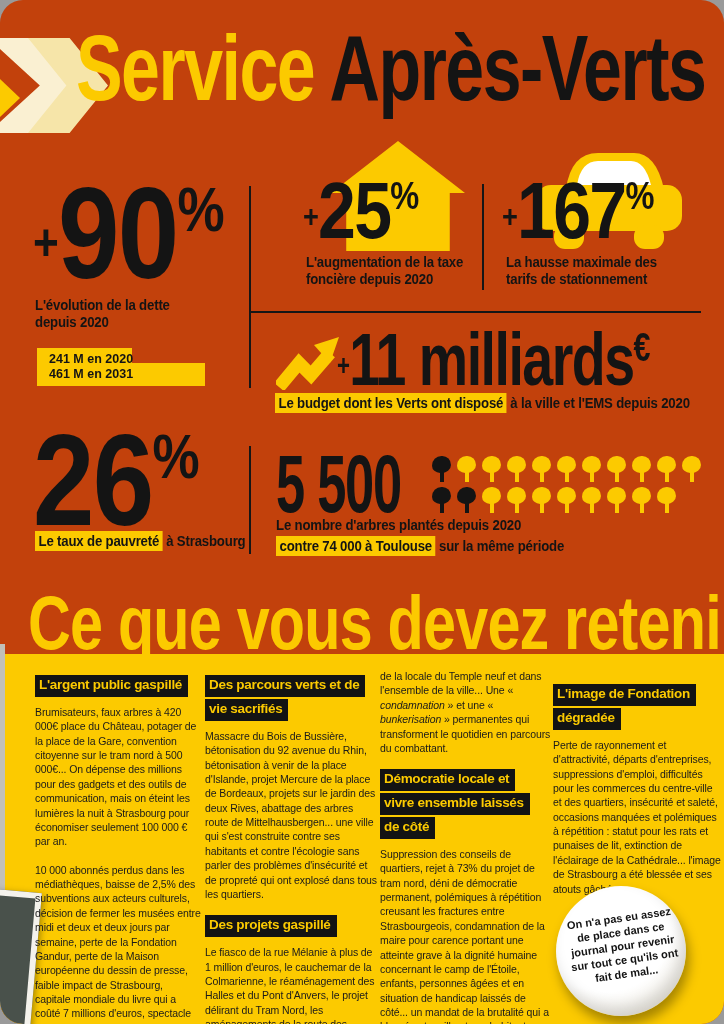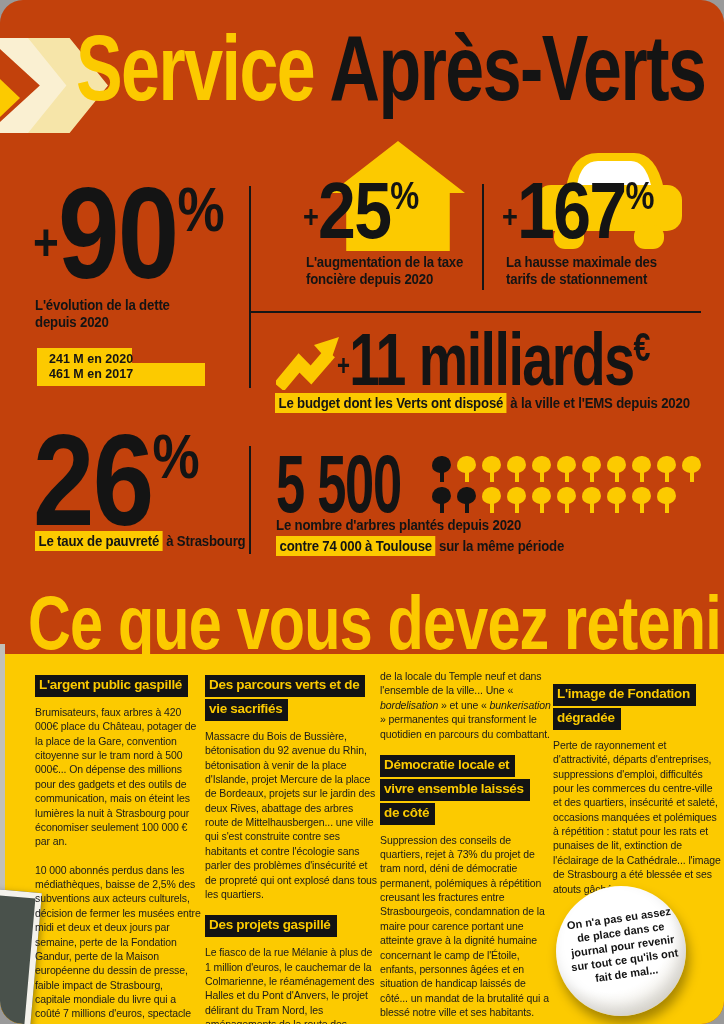--- a/index.html
+++ b/index.html
@@ -141,21 +141,21 @@
 
   <div class="cap cap-debt">L'évolution de la dette depuis 2020</div>
   <div class="cap cap-tax">L'augmentation de la taxe foncière depuis 2020</div>
   <div class="cap cap-parking">La hausse maximale des tarifs de stationnement</div>
   <div class="cap cap-budget"><span class="hl">Le budget dont les Verts ont disposé</span><span> à la ville et l'EMS depuis 2020</span></div>
   <div class="cap cap-poverty"><span class="hl">Le taux de pauvreté</span><span> à Strasbourg</span></div>
   <div class="cap cap-trees1">Le nombre d'arbres plantés depuis 2020</div>
   <div class="cap cap-trees2"><span class="hl">contre 74 000 à Toulouse</span><span> sur la même période</span></div>
 
   <div class="bar bar1" style="width: 95px;"><span>241 M en 2020</span></div>
-  <div class="bar bar2" style="width: 168px;"><span>461 M en 2017</span></div>
+  <div class="bar bar2" style="width: 168px;"><span>461 M en 2031</span></div>
 
   <div class="tree-row tree-row0"><span class="tree black"></span><span class="tree yellow"></span><span class="tree yellow"></span><span class="tree yellow"></span><span class="tree yellow"></span><span class="tree yellow"></span><span class="tree yellow"></span><span class="tree yellow"></span><span class="tree yellow"></span><span class="tree yellow"></span><span class="tree yellow"></span></div>
   <div class="tree-row tree-row1"><span class="tree black"></span><span class="tree black"></span><span class="tree yellow"></span><span class="tree yellow"></span><span class="tree yellow"></span><span class="tree yellow"></span><span class="tree yellow"></span><span class="tree yellow"></span><span class="tree yellow"></span><span class="tree yellow"></span></div>
 
   <h2 class="retain-title">Ce que vous devez retenir</h2>
   <div class="yellow-block"></div>
   <div class="page-edge"></div>
   <div class="photo-corner"></div>
 
   <div class="col col1">
@@ -166,21 +166,21 @@
 
   <div class="col col2">
     <span class="chip">Des parcours verts et de</span><br>
     <span class="chip">vie sacrifiés</span>
     <p>Massacre du Bois de Bussière, bétonisation du 92 avenue du Rhin, bétonisation à venir de la place d'Islande, projet Mercure de la place de Bordeaux, projets sur le jardin des deux Rives, abattage des arbres route de Mittelhausbergen... une ville qui s'est construite contre ses habitants et contre l'écologie sans parler des problèmes d'insécurité et de propreté qui ont explosé dans tous les quartiers.</p>
     <span class="chip">Des projets gaspillé</span>
     <p>Le fiasco de la rue Mélanie à plus de 1 million d'euros, le cauchemar de la Colmarienne, le réaménagement des Halles et du Pont d'Anvers, le projet délirant du Tram Nord, les aménagements de la route des Romains, les travaux à répétition</p>
   </div>
 
   <div class="col col3">
-    <p style="margin-top:0"><span>de la locale du Temple neuf et dans l'ensemble de la ville... Une « </span><i>bordelisation</i><span> » et une « </span><i>bunkerisation</i><span> » permanentes qui transforment le quotidien en parcours du combattant.</span></p>
+    <p style="margin-top:0"><span>de la locale du Temple neuf et dans l'ensemble de la ville... Une « </span><i>condamnation</i><span> » et une « </span><i>bunkerisation</i><span> » permanentes qui transforment le quotidien en parcours du combattant.</span></p>
     <span class="chip">Démocratie locale et</span><br>
     <span class="chip">vivre ensemble laissés</span><br>
     <span class="chip">de côté</span>
     <p>Suppression des conseils de quartiers, rejet à 73% du projet de tram nord, déni de démocratie permanent, polémiques à répétition creusant les fractures entre Strasbourgeois, condamnation de la maire pour carence portant une atteinte grave à la dignité humaine concernant le camp de l'Étoile, enfants, personnes âgées et en situation de handicap laissés de côté... un mandat de la brutalité qui a blessé notre ville et ses habitants.</p>
   </div>
 
   <div class="col col4">
     <span class="chip">L'image de Fondation</span><br>
     <span class="chip">dégradée</span>
     <p>Perte de rayonnement et d'attractivité, départs d'entreprises, suppressions d'emploi, difficultés pour les commerces du centre-ville et des quartiers, insécurité et saleté, occasions manquées et polémiques à répétition : statut pour les rats et punaises de lit, extinction de l'éclairage de la Cathédrale... l'image de Strasbourg a été blessée et ses atouts gâchés.</p>

